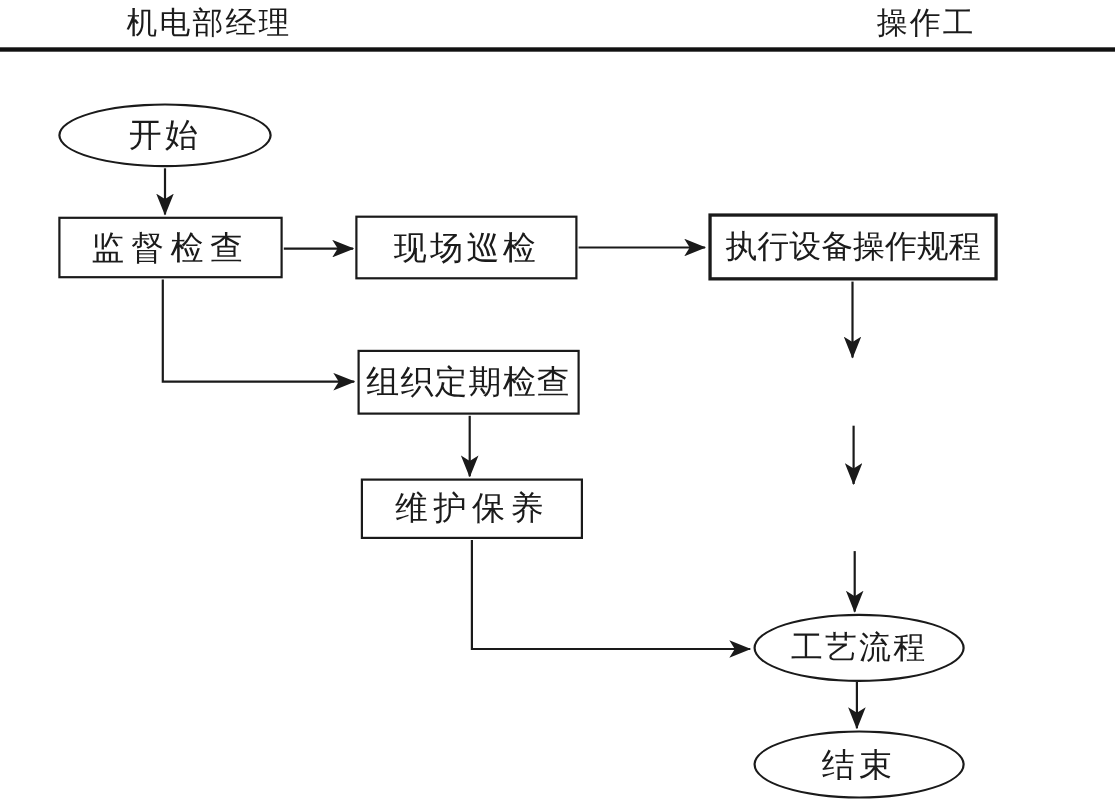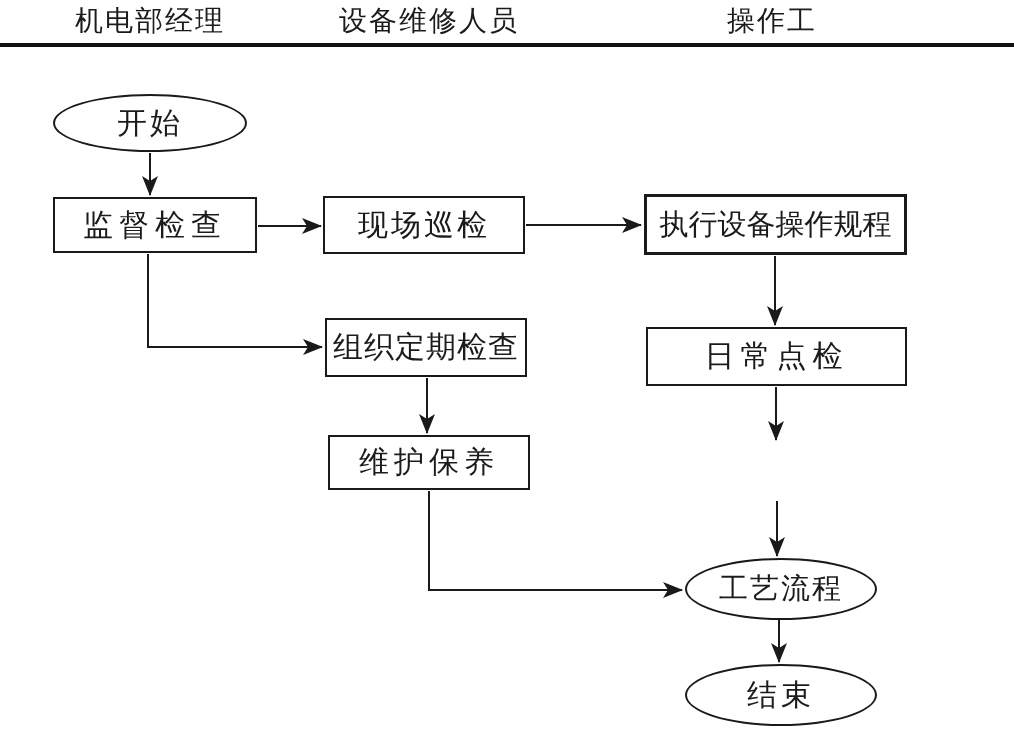--- a/index.html
+++ b/index.html
@@ -13,21 +13,21 @@
     width: 1014px;
     height: 729px;
     background: #ffffff;
     overflow: hidden;
   }
   
   .lane-label {
     position: absolute;
     top: 2px;
     width: 230px;
-    text-align: center;
+    text-align: right;
     font-size: 28px;
     letter-spacing: 2px;
     color: #1b1b1b;
     white-space: nowrap;
   }
   #lane-1 { left: 35px; }
   #lane-2 { left: 314px; }
   #lane-3 { left: 657px; }
   .header-rule {
     position: absolute;
@@ -65,21 +65,20 @@
   #node-repair    { left: 648px; top: 442px; width: 259px; height: 58px; letter-spacing: 6px; }
   #node-process   { left: 685px; top: 558px; width: 192px; height: 62px; font-size: 29px; letter-spacing: 2px; }
   #node-end       { left: 685px; top: 664px; width: 192px; height: 62px; letter-spacing: 4px; }
 </style>
 </head>
 <body>
 
 <div class="canvas">
 
   <div class="lane-label" id="lane-1">机电部经理</div>
-  <div class="lane-label" id="lane-2">设备维修人员</div>
   <div class="lane-label" id="lane-3">操作工</div>
   <div class="header-rule"></div>
 
   <svg class="edges" viewBox="0 0 1014 729" xmlns="http://www.w3.org/2000/svg">
     <defs>
       <marker id="arw" markerUnits="userSpaceOnUse" markerWidth="20" markerHeight="16" viewBox="0 0 20 16" refX="19" refY="8" orient="auto">
         <path d="M0,0 L20,8 L0,16 L5,8 Z" fill="#1a1a1a"></path>
       </marker>
     </defs>
     <g stroke="#1a1a1a" stroke-width="2" fill="none">
@@ -101,20 +100,19 @@
   <div class="node" id="node-supervise">监督检查</div>
 
   <div class="node" id="node-patrol">现场巡检</div>
 
   <div class="node" id="node-execute">执行设备操作规程</div>
 
   <div class="node" id="node-periodic">组织定期检查</div>
 
   <div class="node" id="node-upkeep">维护保养</div>
 
-  <div class="node" id="node-daily">日常点检</div>
 
 
   <div class="node ellipse" id="node-process">工艺流程</div>
 
   <div class="node ellipse" id="node-end">结束</div>
 
 </div>
 
 </body></html>

